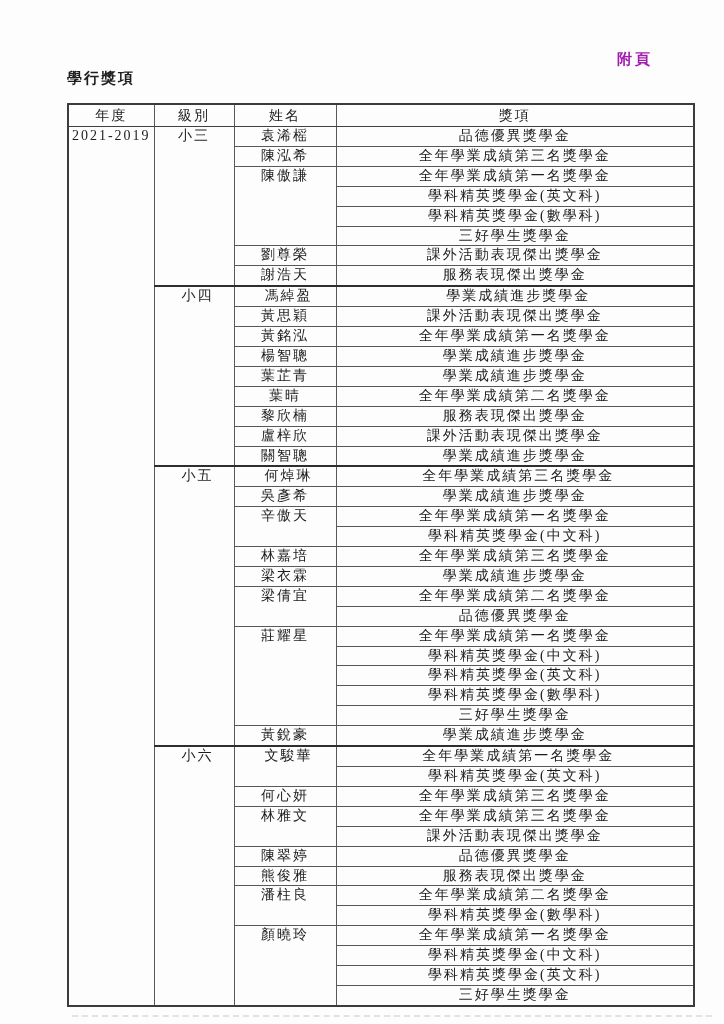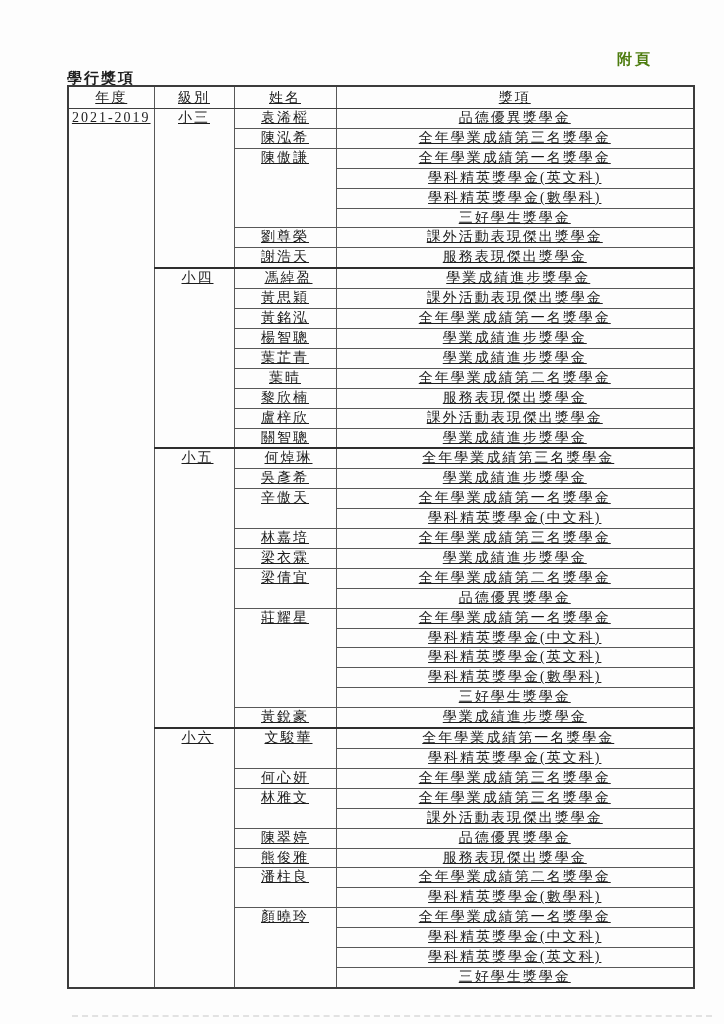--- a/index.html
+++ b/index.html
@@ -20,41 +20,40 @@
     inset: 0;
     background: #fdfdfd;
   }
   .corner-label {
     position: absolute;
     top: 50px;
     left: 617px;
     font-size: 15px;
     font-weight: bold;
     letter-spacing: 3px;
-    color: #4d7c0f;
+    color: #a21caf;
   }
   .doc-title {
     position: absolute;
     top: 69px;
     left: 67px;
     font-size: 15px;
     font-weight: bold;
     letter-spacing: 2px;
     color: #1e1e1e;
     font-family: Liberation Mono, monospace;
   }
   table.awards {
     position: absolute;
     left: 67px;
-    top: 85px;
+    top: 103px;
     width: 626px;
     border-collapse: collapse;
     table-layout: fixed;
     border: 2px solid #3c3c3c;
-    text-decoration: underline;
   }
   table.awards th, table.awards td {
     border: 1px solid #585858;
     padding: 0;
     margin: 0;
     text-align: center;
     font-weight: normal;
     font-size: 14px;
     color: #1c1c1c;
     letter-spacing: 2px;

